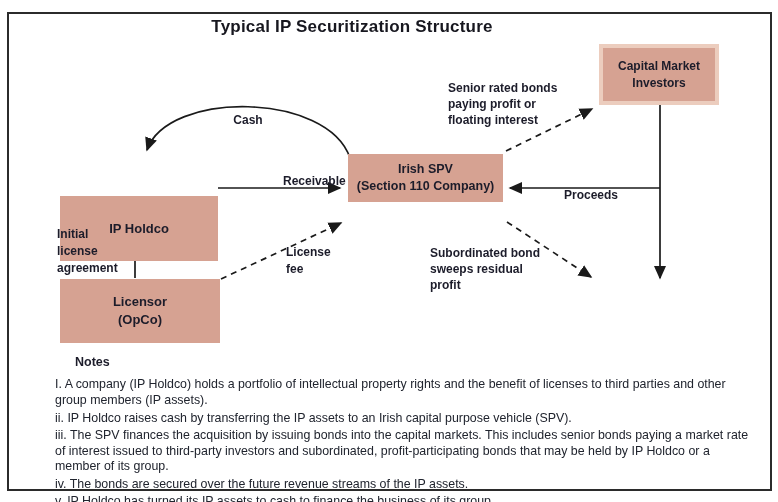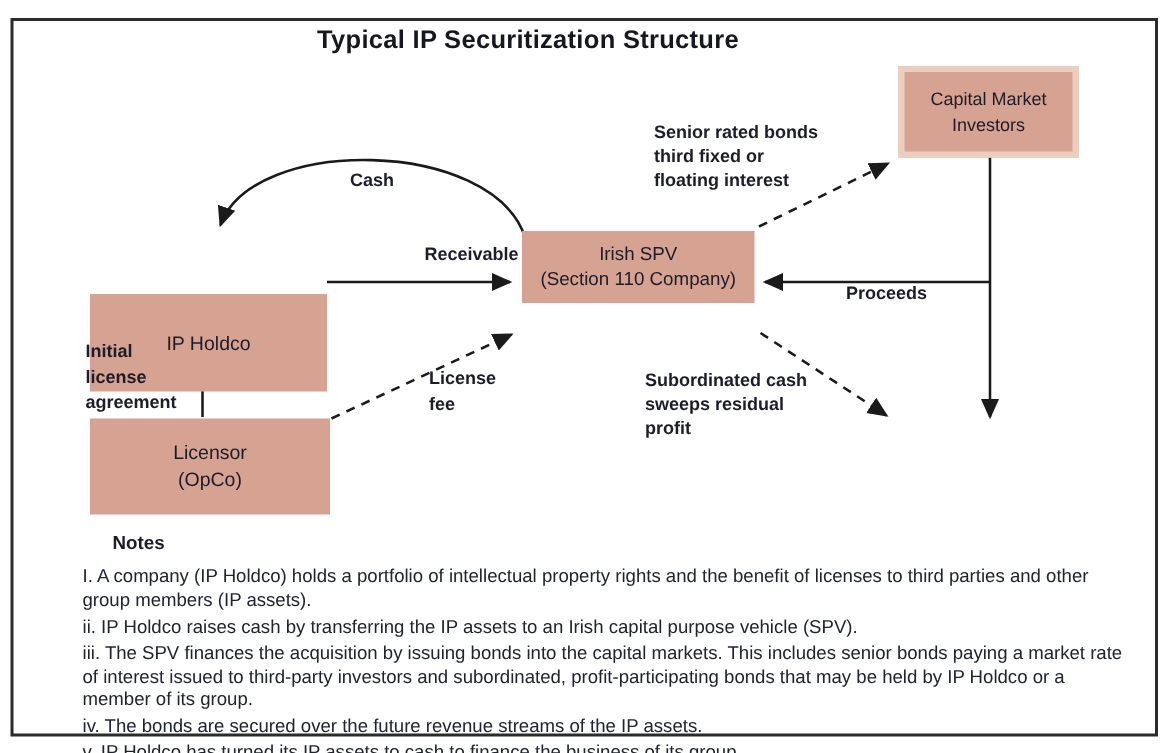--- a/index.html
+++ b/index.html
@@ -11,38 +11,38 @@
     position:absolute;left:7px;top:12px;width:761px;height:475px;
     border:2px solid #2b2b2b;background:#ffffff;
   }
   .title{
     position:absolute;left:0;top:17px;width:704px;text-align:center;
     font-size:17px;font-weight:bold;color:#17171f;letter-spacing:.2px;
   }
   .box{
     position:absolute;background:#d6a292;display:flex;flex-direction:column;
     align-items:center;justify-content:center;text-align:center;
-    font-weight:normal;font-size:13px;color:#1c1c2a;line-height:1.35;box-sizing:border-box;
+    font-weight:bold;font-size:13px;color:#1c1c2a;line-height:1.35;box-sizing:border-box;
   }
   .box3d{border:4px solid #eccdbe;}
   .b-ipholdco{left:60px;top:155px;width:158px;height:65px;margin-top:41px;}
   .b-licensor{left:60px;top:279px;width:160px;height:64px;}
   .b-spv{left:348px;top:154px;width:155px;height:48px;font-size:12.5px;}
   .b-cmi{left:599px;top:44px;width:120px;height:61px;font-size:12px;}
   .b-sponsor{left:598px;top:283px;width:124px;height:58px;}
   svg.arrows{position:absolute;left:0;top:0;width:778px;height:502px;pointer-events:none;}
   .lbl{
     position:absolute;font-weight:bold;font-size:12px;color:#1c1c2a;line-height:16px;
     white-space:nowrap;
   }
   .l-cash{left:222px;top:112px;width:52px;text-align:center;}
-  .l-receivable{left:247px;top:161px;padding-left:36px;}
+  .l-receivable{left:247px;top:173px;padding-left:36px;}
   .l-initial{left:57px;top:226px;line-height:17px;}
   .l-licensefee{left:286px;top:244px;line-height:17px;}
-  .l-senior{left:436px;top:80px;}
+  .l-senior{left:448px;top:80px;}
   .l-proceeds{left:560px;top:163px;width:62px;text-align:center;margin-top:24px;}
   .l-subordinated{left:430px;top:245px;}
   .notes{position:absolute;left:55px;top:355px;width:703px;color:#20242e;}
   .notes h4{margin:0 0 8px 0;font-size:12.5px;font-weight:bold;color:#1c1c2a;padding-left:20px;}
   .notes p{margin:0 0 1.5px 0;font-size:12.4px;line-height:15.8px;font-weight:normal;}
   .notes p.sp{margin-bottom:2px;}
 </style>
 </head>
 <body>
 
@@ -96,28 +96,28 @@
     <div>agreement</div>
   </div>
 
   <div class="lbl l-licensefee">
     <div>License</div>
     <div>fee</div>
   </div>
 
   <div class="lbl l-senior">
     <div>Senior rated bonds</div>
-    <div>third fixed or</div>
+    <div>paying profit or</div>
     <div>floating interest</div>
   </div>
 
   <div class="lbl l-proceeds">Proceeds</div>
 
   <div class="lbl l-subordinated">
-    <div>Subordinated cash</div>
+    <div>Subordinated bond</div>
     <div>sweeps residual</div>
     <div>profit</div>
   </div>
 
   <div class="notes">
     <h4>Notes</h4>
     <p class="sp">I.   A company (IP Holdco) holds a portfolio of intellectual property rights and the benefit of licenses to third parties and other group members (IP assets).</p>
     <p>ii. IP Holdco raises cash by transferring the IP assets to an Irish capital purpose vehicle (SPV).</p>
     <p>iii. The SPV finances the acquisition by issuing bonds into the capital markets. This includes senior bonds paying a market rate of interest issued to third-party investors and subordinated, profit-participating bonds that may be held by IP Holdco or a member of its group.</p>
     <p>iv. The bonds are secured over the future revenue streams of the IP assets.</p>

